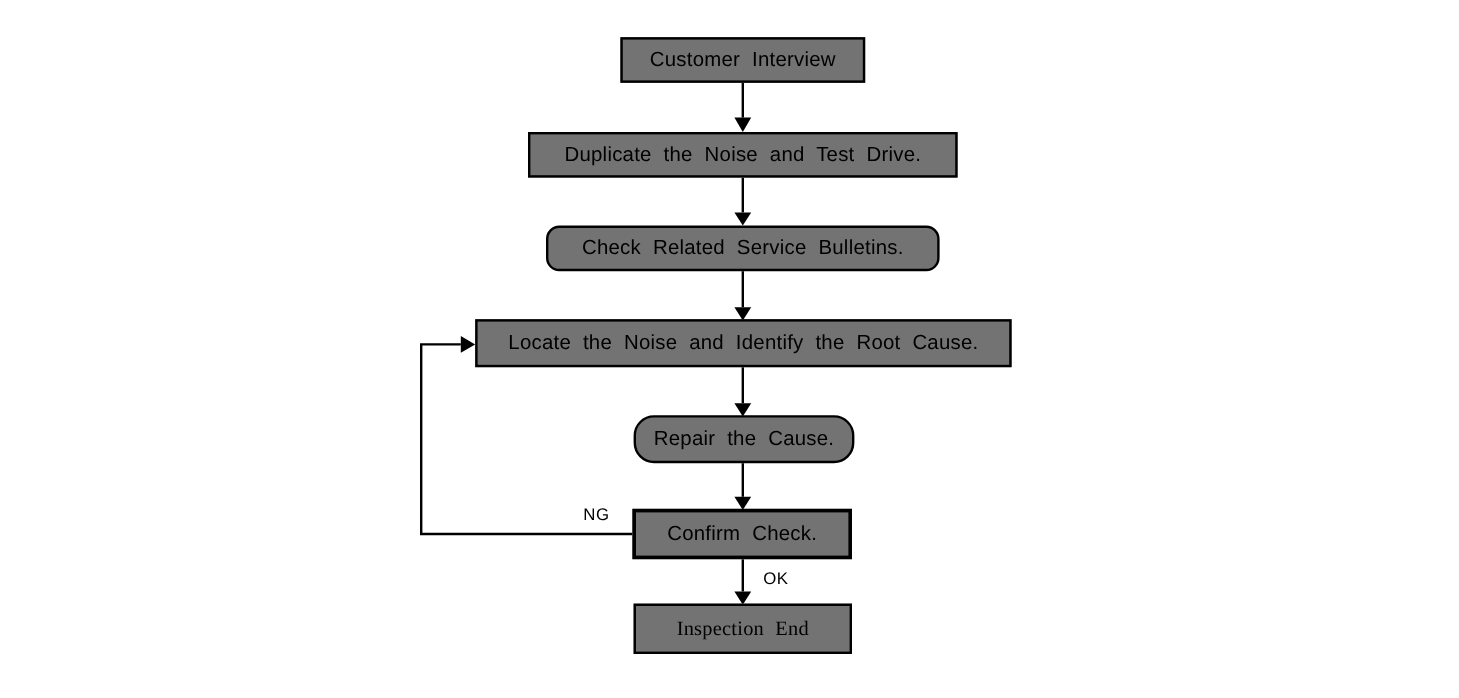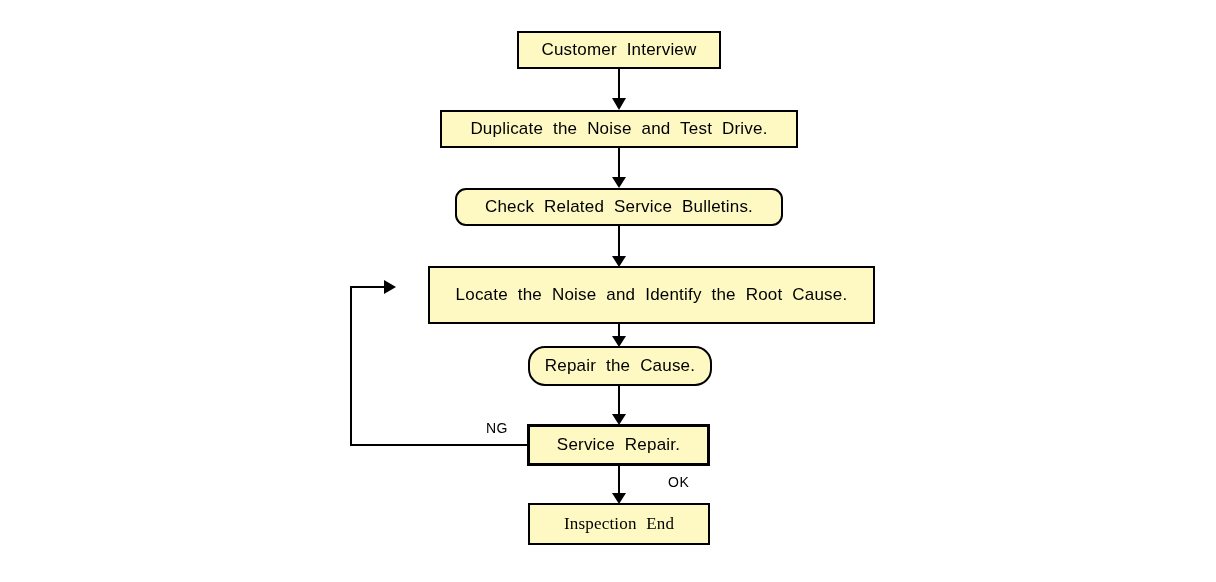--- a/index.html
+++ b/index.html
@@ -19,47 +19,47 @@
     position: absolute;
     left: 0;
     top: 0;
   }
   .node {
     position: absolute;
     box-sizing: border-box;
     display: flex;
     align-items: center;
     justify-content: center;
-    background: #fef9c3;
+    background: #737373;
     border: 2px solid #000000;
     color: #000000;
     font-size: 17px;
     word-spacing: 5px;
     letter-spacing: 0.2px;
     white-space: nowrap;
   }
   .node.bold {
     border-width: 3px;
   }
   #node-customer-interview { left: 517px; top: 31px;  width: 204px; height: 38px; }
   #node-duplicate-noise    { left: 440px; top: 110px; width: 358px; height: 38px; text-align: right; }
   #node-check-bulletins    { left: 455px; top: 188px; width: 328px; height: 38px; border-radius: 11px; }
-  #node-locate-noise       { left: 396px; top: 266px; width: 447px; height: 58px; margin-left: 32px; }
+  #node-locate-noise       { left: 396px; top: 266px; width: 447px; height: 40px; }
   #node-repair-cause       { left: 528px; top: 346px; width: 184px; height: 40px; border-radius: 17px; }
   #node-confirm-repair     { left: 527px; top: 424px; width: 183px; height: 42px; }
   #node-inspection-end     { left: 528px; top: 503px; width: 182px; height: 42px; font-family: Liberation Serif, serif; }
   .edge-label {
     position: absolute;
     color: #000000;
     font-size: 14px;
     letter-spacing: 0.5px;
     white-space: nowrap;
   }
   #label-ng { left: 486px; top: 420px; }
-  #label-ok { left: 636px; top: 474px; margin-left: 32px; }
+  #label-ok { left: 636px; top: 474px; }
 </style>
 </head>
 <body>
 
 <div id="canvas">
 
   <svg class="connector-layer" width="1216" height="582" viewBox="0 0 1216 582">
 
     <g stroke="#000000" stroke-width="2" fill="none">
       <line x1="619" y1="69" x2="619" y2="98"></line>
@@ -96,21 +96,21 @@
 
   <div class="node" id="node-locate-noise">
     <span>Locate the Noise and Identify the Root Cause.</span>
   </div>
 
   <div class="node" id="node-repair-cause">
     <span>Repair the Cause.</span>
   </div>
 
   <div class="node bold" id="node-confirm-repair">
-    <span>Service Repair.</span>
+    <span>Confirm Check.</span>
   </div>
 
   <div class="node" id="node-inspection-end">
     <span>Inspection End</span>
   </div>
 
   <div class="edge-label" id="label-ng">NG</div>
 
   <div class="edge-label" id="label-ok">OK</div>
 

